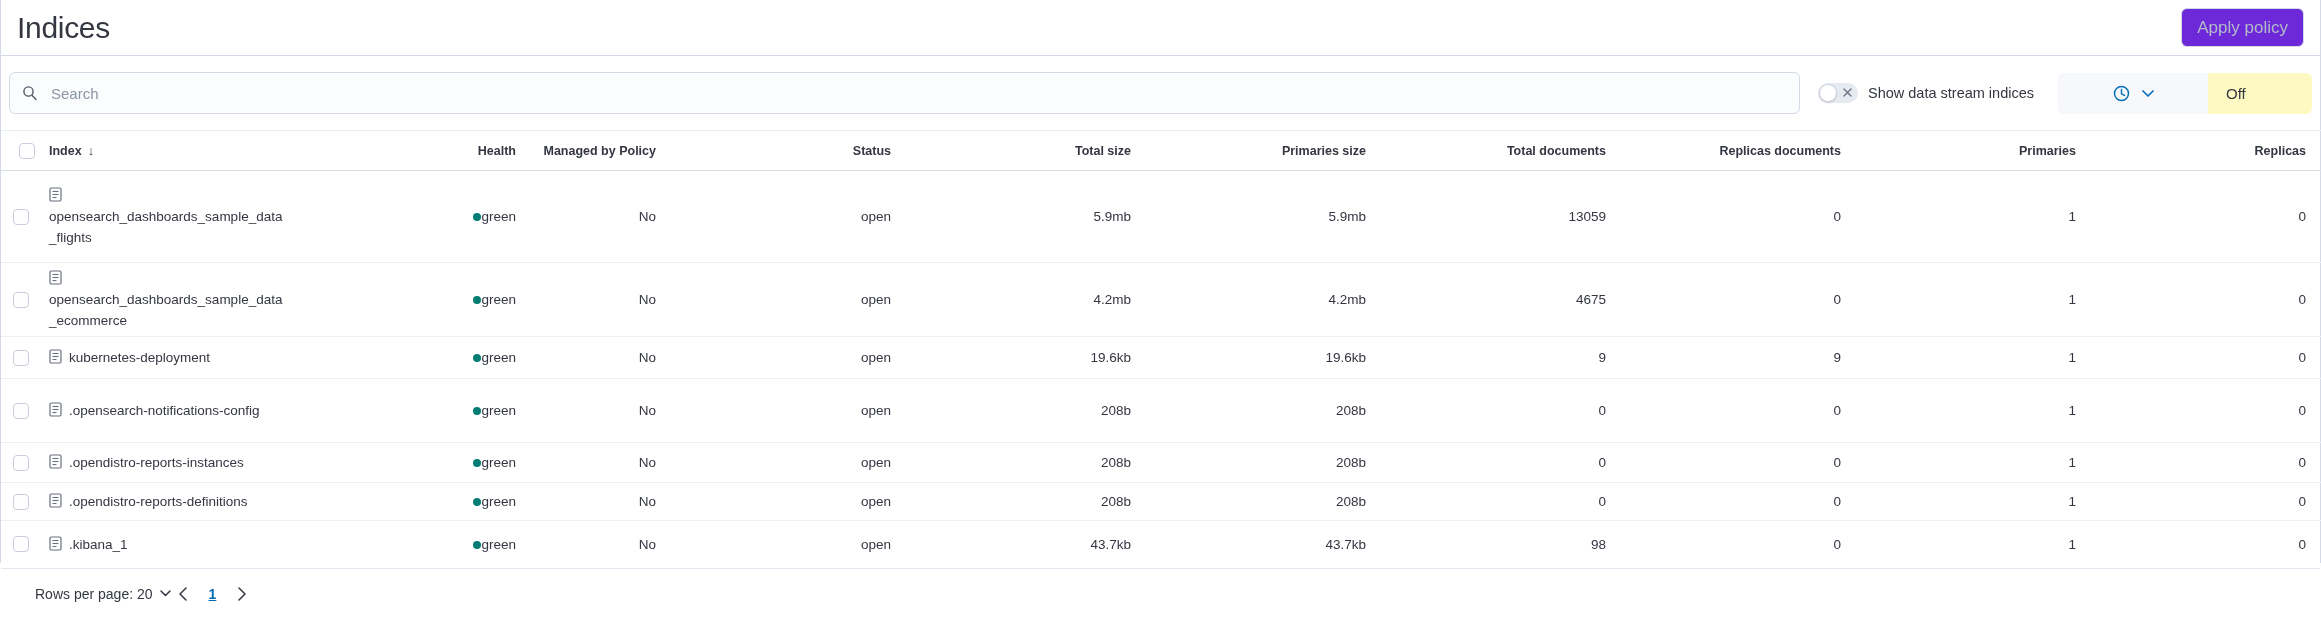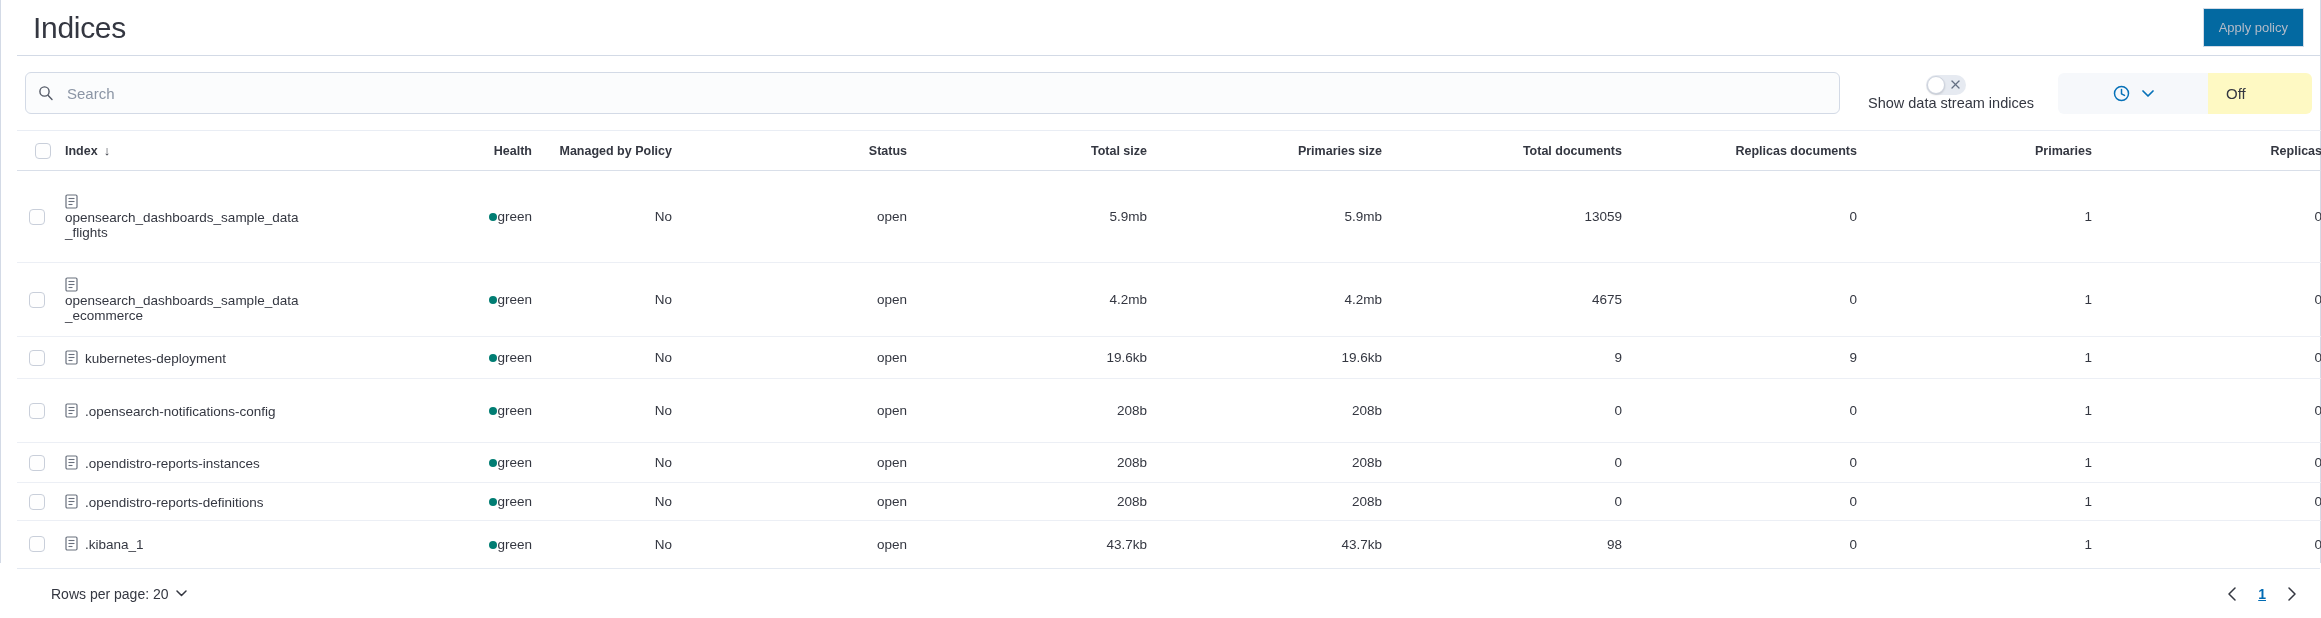--- a/index.html
+++ b/index.html
@@ -3,47 +3,47 @@
 <meta charset="utf-8">
 <style>
   * { box-sizing: border-box; }
   html, body { margin: 0; padding: 0; background: #fff; }
   body {
     width: 2321px; height: 618px; overflow: hidden;
     font-family: "Liberation Sans", sans-serif; color: #343741;
   }
   .page {
     width: 2321px; height: 563px; background: #fff;
-    border-left: 1px solid #d3dae6; border-right: 1px solid #d3dae6; padding-left: 16px;
+    border-left: 1px solid #d3dae6; border-right: 1px solid #d3dae6;
   }
   
   .titlebar {
     height: 56px; padding: 0 16px; display: flex;
     align-items: center; justify-content: space-between;
     border-bottom: 1px solid #d3dae6;
   }
   .title { font-size: 30px; font-weight: 400; color: #343741; margin: 0; letter-spacing: -0.3px; }
   .btn-apply {
-    font-family: inherit; font-size: 13px; font-weight: 500; color: #b3bbc8;
-    background: #0369a1; border: 1px solid #d3dae6; border-radius: 1px;
+    font-family: inherit; font-size: 17px; font-weight: 500; color: #b3bbc8;
+    background: #6d28d9; border: 1px solid #d3dae6; border-radius: 6px;
     padding: 9px 15px; line-height: 19px; cursor: not-allowed;
   }
   
   .controls {
     height: 74px; padding: 16px 8px; display: flex; align-items: center;
   }
   .search { position: relative; flex: 1; height: 42px; }
   .search input {
     width: 100%; height: 42px; border: 1px solid #d3dae6; border-radius: 6px;
     background: #fbfcfd; padding: 0 12px 0 41px; font-family: inherit;
     font-size: 15px; color: #343741; outline: none;
   }
   .search input::placeholder { color: #8b95a5; }
   .search-icon { position: absolute; left: 13px; top: 13px; }
-  .toggle-group { display: flex; align-items: center; margin: 0 14px 0 18px; flex-direction: column; }
+  .toggle-group { display: flex; align-items: center; margin: 0 14px 0 18px; }
   .toggle {
     position: relative; width: 40px; height: 20px; border-radius: 10px;
     background: #e6eaf1; border: none; padding: 0; cursor: pointer; flex: none;
   }
   .toggle .knob {
     position: absolute; left: 1px; top: 1px; width: 18px; height: 18px;
     border-radius: 50%; background: #fff; border: 1px solid #cdd3de;
     box-shadow: 0 1px 2px rgba(0,0,0,.15);
   }
   .toggle .x-icon { position: absolute; right: 6px; top: 5px; }
@@ -69,28 +69,28 @@
   tbody tr:last-child { border-bottom: none; }
   tr.h-r1 { height: 92px; } tr.h-r2 { height: 74px; } tr.h-r3 { height: 42px; }
   tr.h-r4 { height: 64px; } tr.h-r5 { height: 40px; } tr.h-r6 { height: 38px; } tr.h-r7 { height: 47px; }
   .c-check, .cell-check { padding-left: 12px; }
   .checkbox {
     display: inline-block; width: 16px; height: 16px; border-radius: 4px;
     border: 1px solid #c9cfda; background: #fefefe; vertical-align: middle; cursor: pointer;
   }
   .sort-arrow { margin-left: 6px; font-size: 13px; font-weight: 400; }
   .idx-name { color: #343741; overflow-wrap: break-word; cursor: pointer; }
-  .cell-index { line-height: 15px; }
+  .cell-index { line-height: 21px; }
   .doc-icon { vertical-align: -2px; margin-right: 7px; }
   .health-wrap { display: inline-flex; align-items: center; gap: 0; }
   .health-dot { width: 8px; height: 8px; border-radius: 50%; background: #017d73; flex: none; }
   
   .footer {
     height: 51px; border-top: 1px solid #e4e9f1; display: flex;
-    align-items: center; justify-content: space-between; padding: 0 16px 0 34px;
+    align-items: center; padding: 0 16px 0 34px;
   }
   .rpp {
     display: inline-flex; align-items: center; gap: 7px; background: none;
     border: none; font-family: inherit; font-size: 14px; color: #343741; cursor: pointer; padding: 0;
   }
   .pagination { display: flex; align-items: center; gap: 8px; }
   .pag-btn { background: none; border: none; padding: 4px 8px; cursor: pointer; display: flex; align-items: center; }
   .page-num {
     background: none; border: none; font-family: inherit; font-size: 14px; font-weight: 700;
     color: #006bb4; text-decoration: underline; cursor: pointer; padding: 2px 6px;

